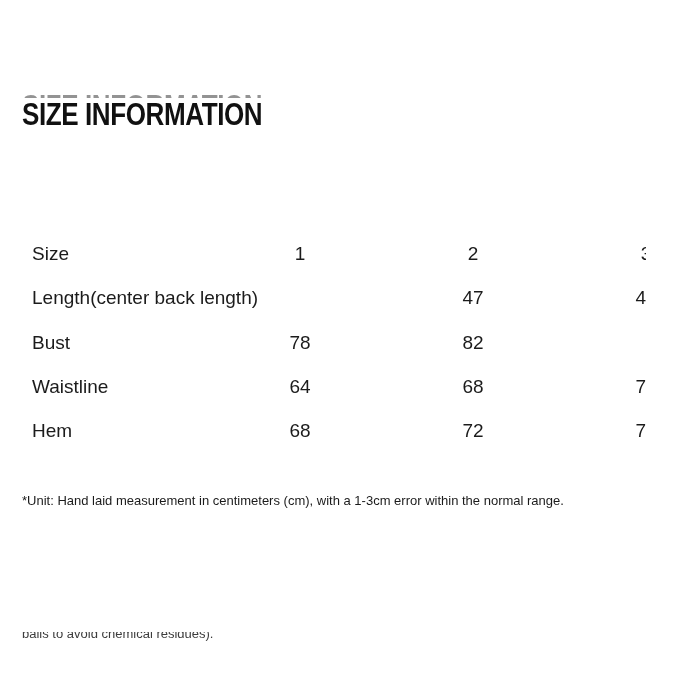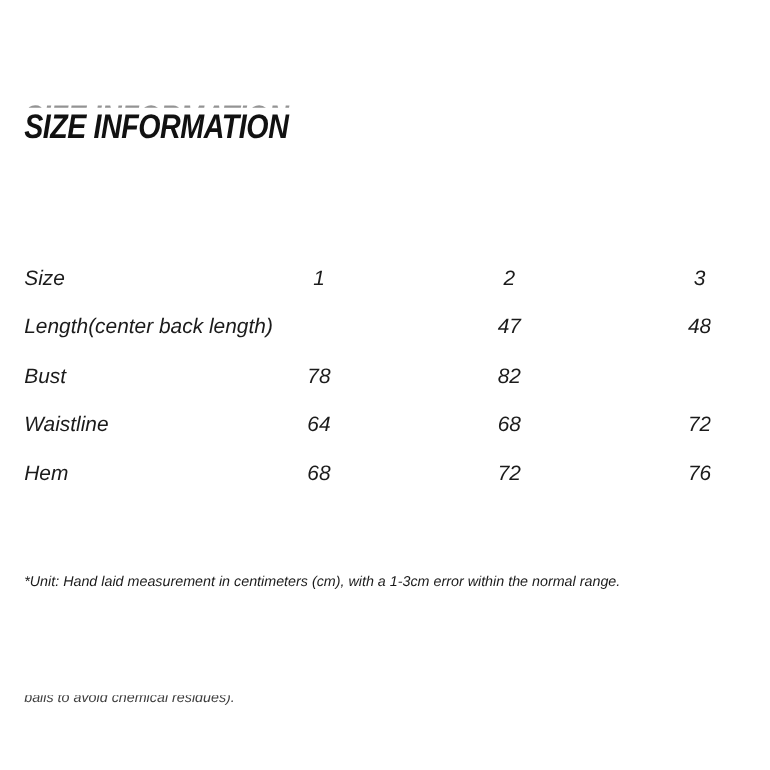--- a/index.html
+++ b/index.html
@@ -4,21 +4,20 @@
 <style>
   html, body { margin: 0; padding: 0; background: #ffffff; }
   .canvas {
     position: relative;
     width: 646px;
     height: 700px;
     background: #ffffff;
     overflow: hidden;
     font-family: "Liberation Sans", sans-serif;
     color: #1b1b1b;
-    font-style: italic;
   }
 
   
   .title-text {
     display: block;
     font-size: 31px;
     font-weight: 700;
     letter-spacing: -0.5px;
     line-height: 1;
     white-space: nowrap;
@@ -32,21 +31,21 @@
   .title-ghost {
     position: absolute;
     left: 22px;
     top: 91px;
     height: 7px;
     overflow: hidden;
     opacity: 0.45;
   }
 
   
-  .size-table { position: absolute; left: 22px; top: 232px; width: 656px; }
+  .size-table { position: absolute; left: 32px; top: 232px; width: 656px; }
   .trow { position: relative; height: 44.25px; display: flex; align-items: center; }
   .tlabel-wrap { white-space: nowrap; }
   .tlabel { font-size: 19px; }
   .tsuffix { font-size: 19px; }
   .tcell {
     position: absolute;
     width: 90px;
     top: 50%;
     transform: translateY(-50%);
     text-align: center;
@@ -58,21 +57,20 @@
 
   
   .footnote {
     position: absolute;
     left: 22px;
     top: 493px;
     font-size: 13px;
     line-height: 16px;
     color: #1b1b1b;
     white-space: nowrap;
-    margin-top: 28px;
   }
 
   
   .clipped-bottom {
     position: absolute;
     left: 22px;
     top: 596px;
     height: 10px;
     overflow: hidden;
     color: #3d3d3d;

